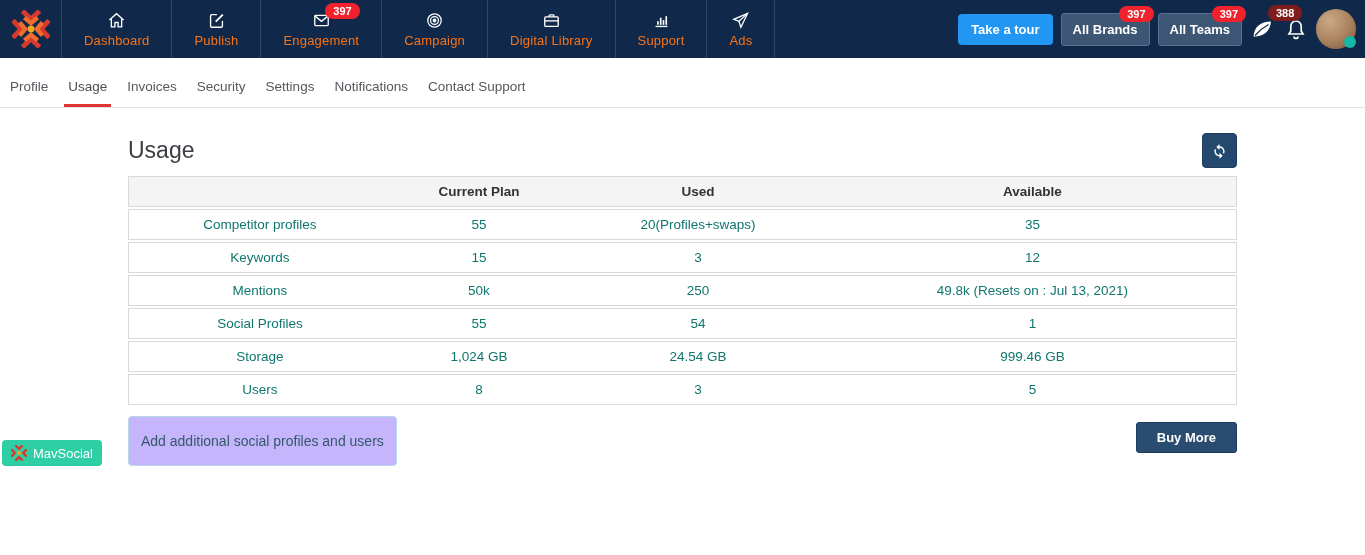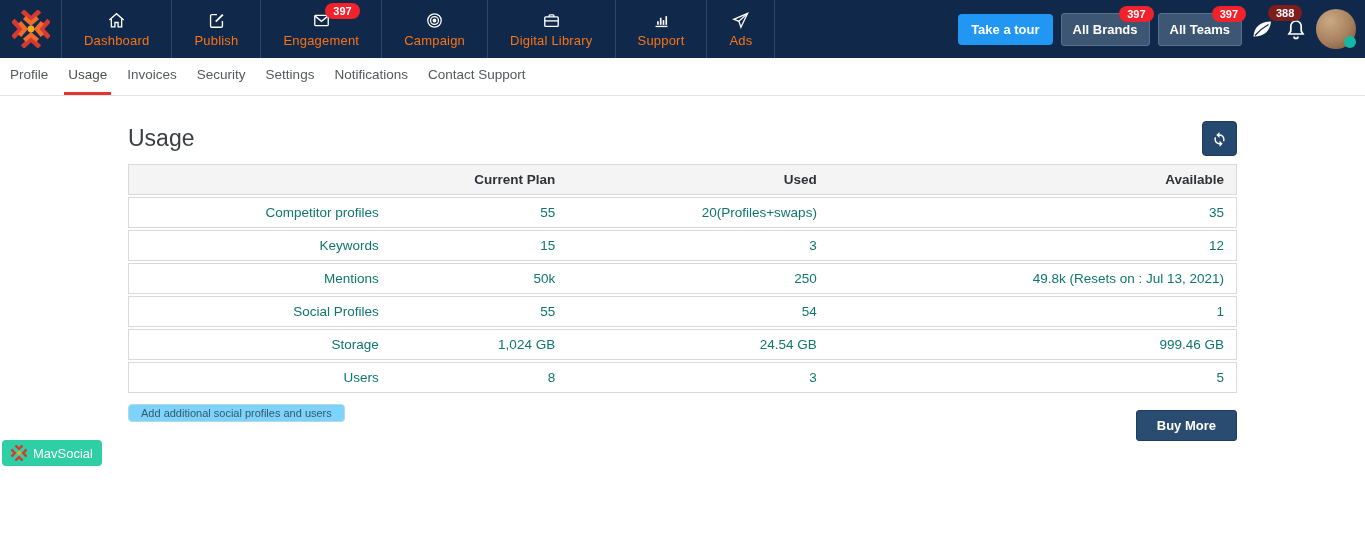--- a/index.html
+++ b/index.html
@@ -31,53 +31,53 @@
   .round-icon { width:24px; height:24px; display:block; cursor:pointer; }
   .bell-wrap { position:relative; margin-left:2px; }
   .bell-badge { position:absolute; top:-12px; left:-16px; background:#7f1d1d; color:#fff;
                 font-size:11px; font-weight:bold; padding:1px 8px; border-radius:9px; line-height:14px; }
   .avatar { position:relative; width:40px; height:40px; border-radius:50%; cursor:pointer;
             background:radial-gradient(circle at 35% 30%, #c9aa85, #a8805e 55%, #6f5138 100%); }
   .avatar-dot { position:absolute; right:0; bottom:1px; width:12px; height:12px;
                 border-radius:50%; background:#15b8a2; }
 
   
-  .tabbar { display:flex; align-items:flex-end; gap:0; height:38px;
+  .tabbar { display:flex; align-items:flex-end; gap:0; height:50px;
             border-bottom:1px solid #e3e3e3; background:#fff; padding-left:0; }
   .tab { position:relative; color:#55585e; font-size:13.5px; padding:0 10px 13px 10px;
          cursor:pointer; }
   .tab.active { color:#4a4d52; }
   .tab.active::after { content:""; position:absolute; left:6px; right:6px; bottom:0;
                        height:3px; background:#e23431; }
 
   
   .content { margin:0 128px; }
   .title-row { display:flex; align-items:center; justify-content:space-between;
                margin-top:25px; }
   .page-title { font-size:23px; color:#3b3e42; font-weight:normal; }
   .refresh-btn { width:35px; height:35px; background:#24486e; border:1px solid #1d3c5e;
                  border-radius:4px; display:flex; align-items:center; justify-content:center;
                  cursor:pointer; }
   .refresh-btn svg { width:17px; height:17px; }
 
   table.usage { width:100%; border-collapse:separate; border-spacing:0 2px; margin-top:6px; }
-  table.usage th, table.usage td { font-size:13.5px; padding:7px 12px; text-align:right;
+  table.usage th, table.usage td { font-size:13.5px; padding:7px 12px; text-align:center;
       border-top:1px solid #d9d9d9; border-bottom:1px solid #d9d9d9; }
   table.usage th:first-child, table.usage td:first-child { border-left:1px solid #d9d9d9; }
   table.usage th:last-child, table.usage td:last-child { border-right:1px solid #d9d9d9; }
   table.usage th { background:#f4f4f4; color:#2f3236; font-weight:bold; }
   table.usage td { color:#0f766e; background:#fff; }
   td.row-link { color:#2e7df6; cursor:pointer; }
   .col-name { width:23.7%; } .col-plan { width:15.9%; }
   .col-used { width:23.6%; } .col-avail { width:36.8%; }
 
   .actions-row { display:flex; align-items:flex-start; justify-content:space-between;
                  margin-top:9px; }
-  .add-btn { background:#7dd3fc; border:1px solid #b4d8e4; border-radius:4px;
-             color:#35596b; font-size:11px; padding:2px 12px; cursor:pointer;
+  .add-btn { background:#c4b5fd; border:1px solid #b4d8e4; border-radius:4px;
+             color:#35596b; font-size:14px; padding:16px 12px; cursor:pointer;
              font-family:"Liberation Sans", sans-serif; }
   .buy-btn { background:#2a4c70; border:1px solid #1d3c5e; border-radius:3px; color:#fff;
              font-size:13px; font-weight:bold; padding:7px 20px; margin-top:6px; cursor:pointer;
              font-family:"Liberation Sans", sans-serif; }
 
   .mav-badge { position:absolute; left:2px; top:440px; display:flex; align-items:center;
                gap:6px; background:#2ecfa5; border-radius:4px; padding:5px 9px; cursor:pointer; }
   .mav-badge span { color:#fff; font-size:13px; font-weight:normal; }
 </style>
 </head>

